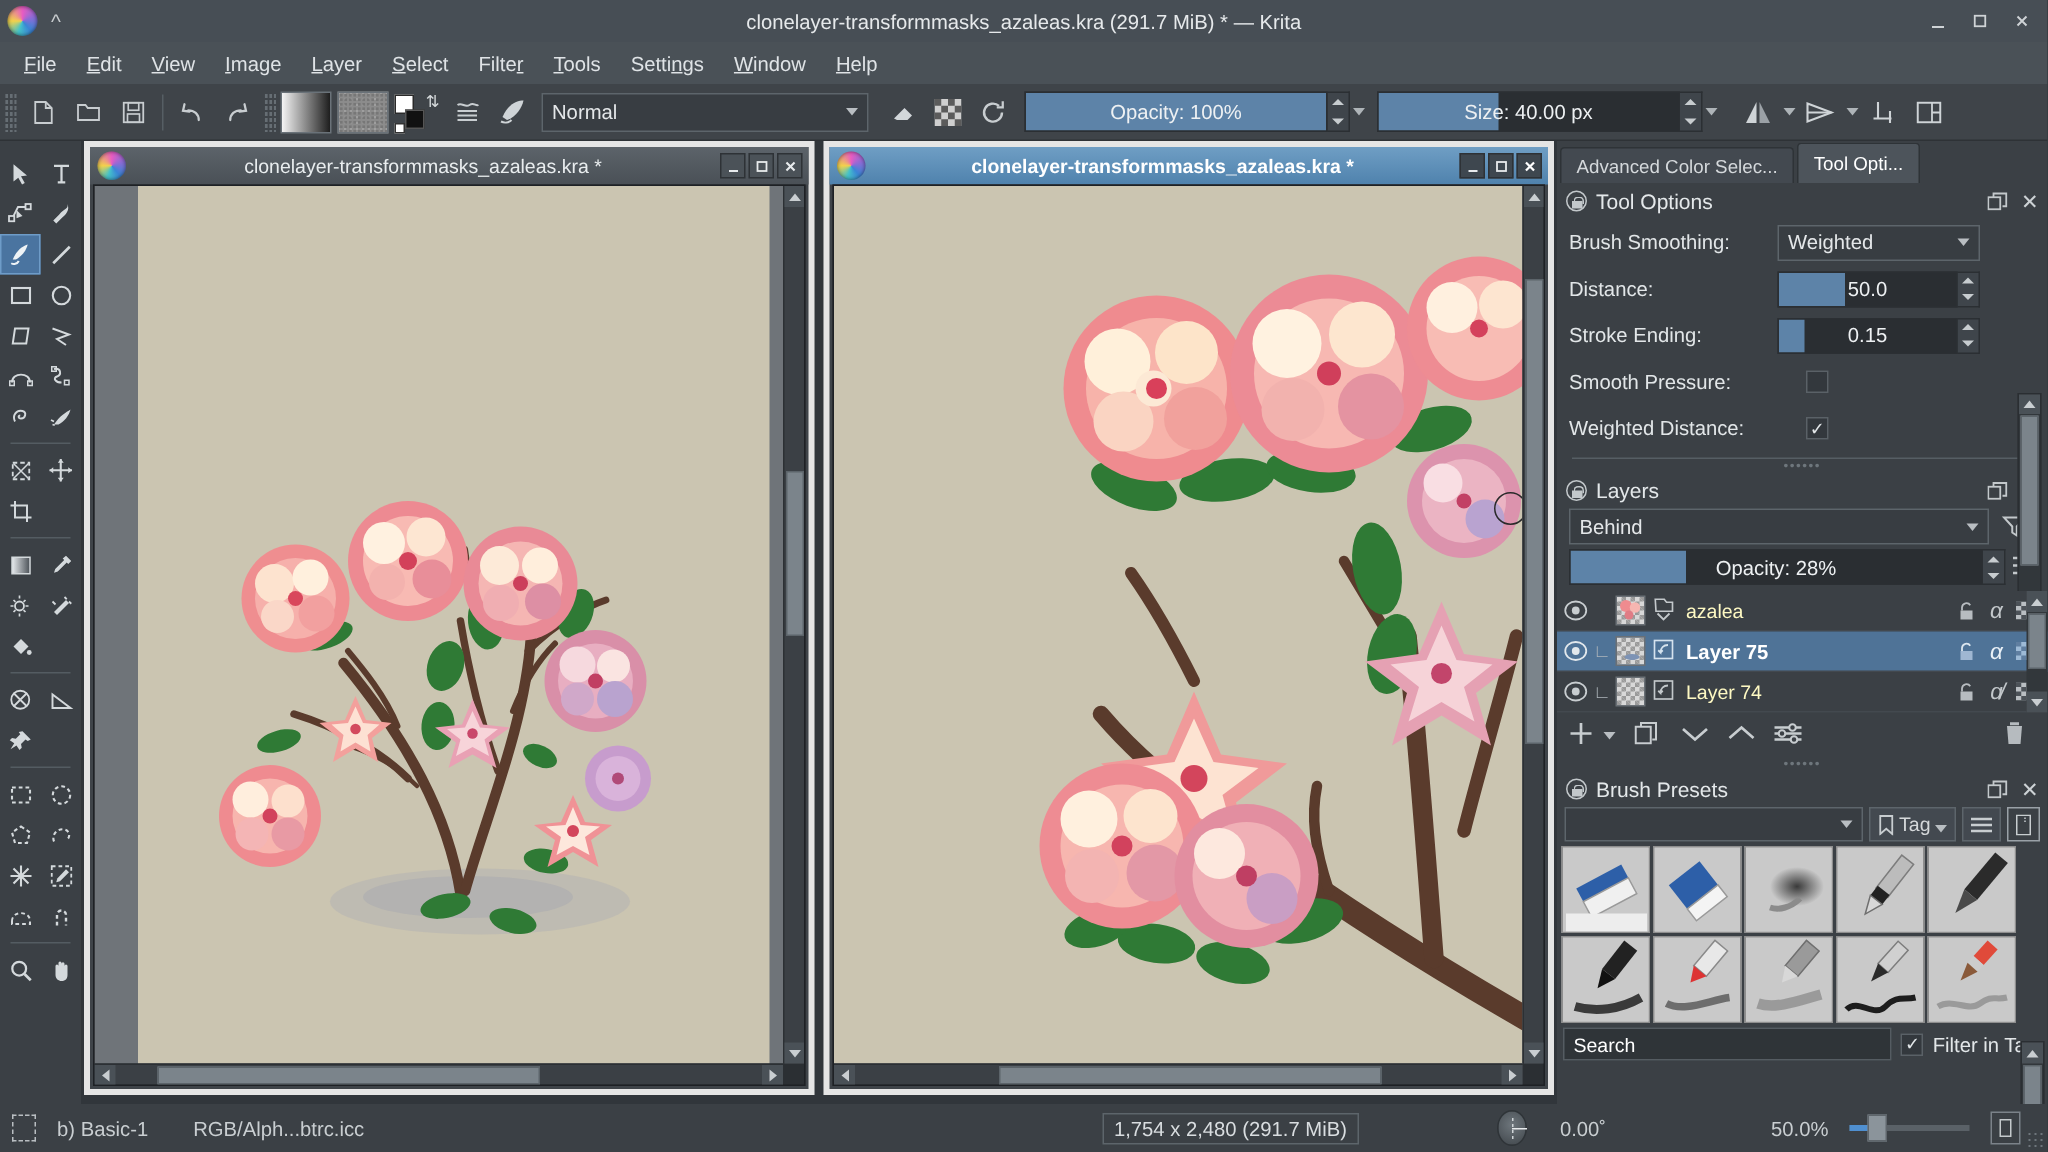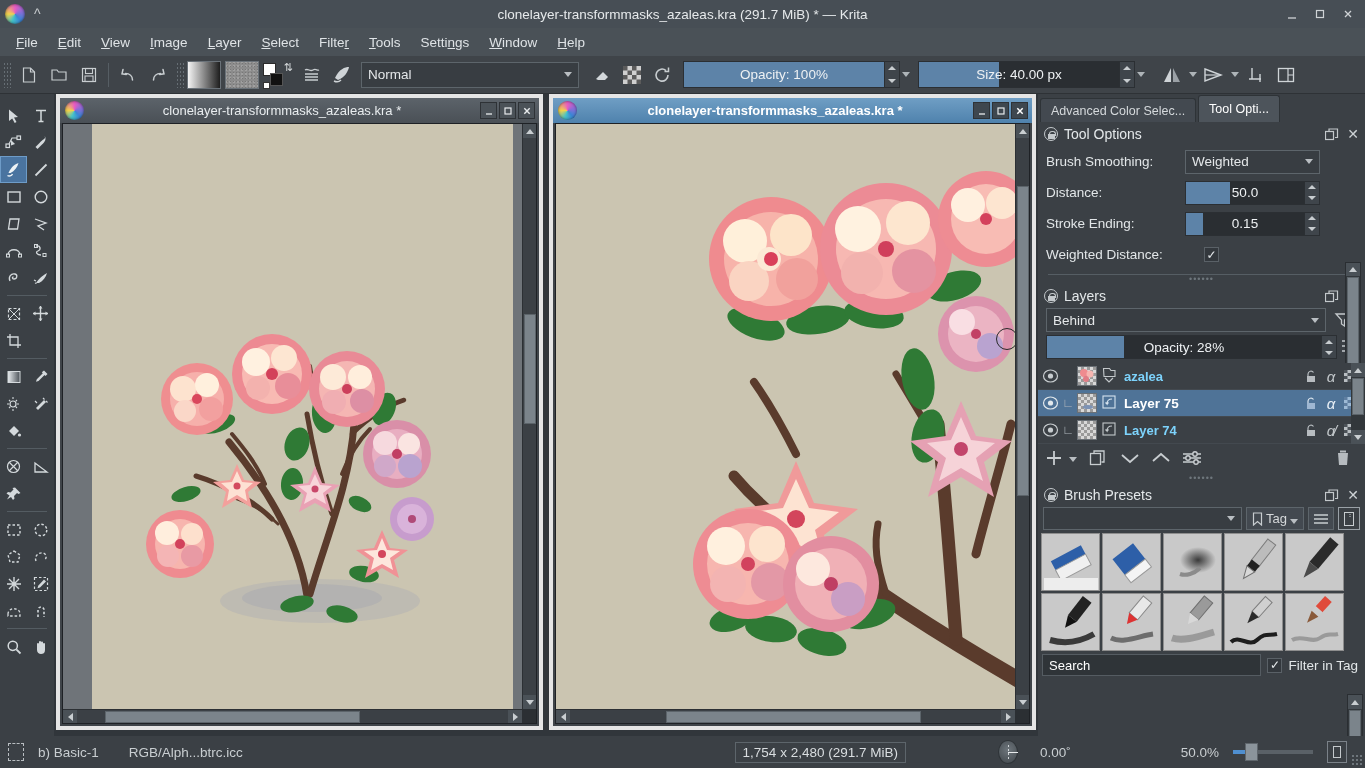--- a/index.html
+++ b/index.html
@@ -149,21 +149,21 @@
   .lay-list { background:#3b4045; }
   .lay-row { height:27px; display:flex; align-items:center; padding:0 4px; border-bottom:1px solid #43494f; }
   .lay-row.sel { background:#4f7397; }
   .eye { width:17px; height:15px; position:relative; flex:0 0 auto; }
   .eye svg { display:block; }
   .lay-ind { width:18px; text-align:center; color:#aeb5bb; font-size:12px; }
   .thumb { width:20px; height:20px; border:1px solid #6a7076;
     background-image:linear-gradient(45deg,#9a9a9a 25%,transparent 25%,transparent 75%,#9a9a9a 75%),
                      linear-gradient(45deg,#9a9a9a 25%,#d8d8d8 25%,#d8d8d8 75%,#9a9a9a 75%);
     background-size:6px 6px; background-position:0 0,3px 3px; position:relative; overflow:hidden; }
-  .lay-name { flex:1; margin-left:8px; font-size:13px; color:#7dd3fc;font-weight:bold; }
+  .lay-name { flex:1; margin-left:8px; font-size:13px; color:#fef9c3; }
   .lay-name.selname { font-weight:bold; color:#fff; font-size:13.5px; }
   .lay-icons { display:flex; gap:6px; align-items:center; padding-right:3px; }
   .mini { width:14px; height:13px; }
 
   .lay-tools { height:30px; display:flex; align-items:center; padding:0 6px; gap:5px; }
 
   
   .bp-grid { display:flex; flex-wrap:wrap; gap:2px; padding:0 3px; }
   .bp { width:59px; height:58px; background:#c9c9c9; border:1px solid #8e8e8e; position:relative; overflow:hidden; }
   .searchrow { display:flex; align-items:center; gap:6px; padding:3px 4px 0 4px; }
@@ -955,20 +955,24 @@
             <div class="fill" id="se-fill" style="width: 14%;"></div>
             <div class="lbl">0.15</div>
           </div>
           <div class="spin" style="height:24px">
               <i class="up"></i>
               <i class="dn"></i>
             </div>
         </div>
       </div>
 
+      <div class="row">
+        <div class="lab">Smooth Pressure:</div>
+        <div class="chk" style="margin-left:auto;margin-right:138px"></div>
+      </div>
 
       <div class="row">
         <div class="lab">Weighted Distance:</div>
         <div class="chk" style="margin-left:auto;margin-right:138px">✓</div>
       </div>
 
       <div class="to-scroll">
         <div style="height:13px;background:#4a5157;display:flex;align-items:center;justify-content:center">
           <i style="border-left:4px solid transparent;border-right:4px solid transparent;border-bottom:5px solid #c9ced1"></i>
           </div>

